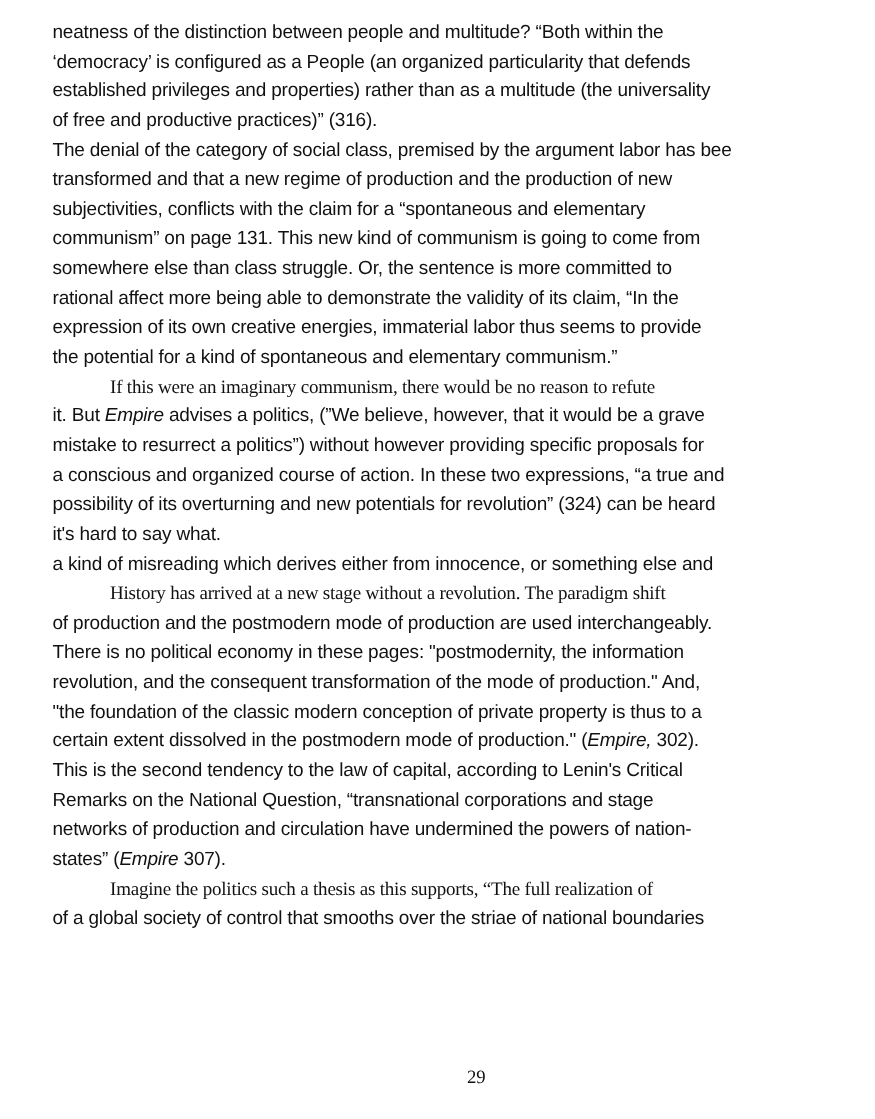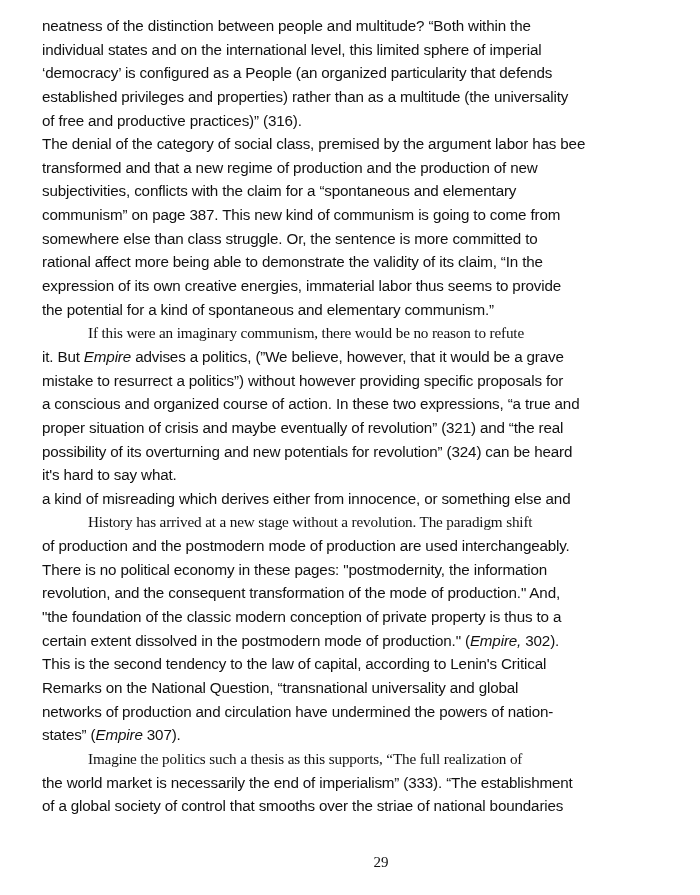--- a/index.html
+++ b/index.html
@@ -54,57 +54,54 @@
       padding-left: 40px;
     }
   </style>
 </head>
 <body>
 
 <div class="page">
   <div class="text-block" id="text-block">
       <div>
         <span class="line">neatness of the distinction between people and multitude? “Both within the</span>
-        <span class="line">individual states and on the international level, this limited sphere of imperial</span>
         <span class="line">‘democracy’ is configured as a People (an organized particularity that defends</span>
         <span class="line">established privileges and properties) rather than as a multitude (the universality</span>
         <span class="line">of free and productive practices)” (316).</span>
       </div>
       <div>
         <span class="line">The denial of the category of social class, premised by the argument labor has bee</span>
         <span class="line">transformed and that a new regime of production and the production of new</span>
         <span class="line">subjectivities, conflicts with the claim for a “spontaneous and elementary</span>
-        <span class="line">communism” on page 387. This new kind of communism is going to come from</span>
+        <span class="line">communism” on page 131. This new kind of communism is going to come from</span>
         <span class="line">somewhere else than class struggle. Or, the sentence is more committed to</span>
         <span class="line">rational affect more being able to demonstrate the validity of its claim, “In the</span>
         <span class="line">expression of its own creative energies, immaterial labor thus seems to provide</span>
         <span class="line">the potential for a kind of spontaneous and elementary communism.”</span>
       </div>
       <div>
         <span class="line indent">If this were an imaginary communism, there would be no reason to refute</span>
         <span class="line">it. But <i>Empire</i> advises a politics, (”We believe, however, that it would be a grave</span>
         <span class="line">mistake to resurrect a politics”) without however providing specific proposals for</span>
         <span class="line">a conscious and organized course of action. In these two expressions, “a true and</span>
-        <span class="line">proper situation of crisis and maybe eventually of revolution” (321) and “the real</span>
         <span class="line">possibility of its overturning and new potentials for revolution” (324) can be heard</span>
         <span class="line">it's hard to say what.</span>
         <span class="line">a kind of misreading which derives either from innocence, or something else and</span>
       </div>
       <div>
         <span class="line indent">History has arrived at a new stage without a revolution. The paradigm shift</span>
         <span class="line">of production and the postmodern mode of production are used interchangeably.</span>
         <span class="line">There is no political economy in these pages: "postmodernity, the information</span>
         <span class="line">revolution, and the consequent transformation of the mode of production." And,</span>
         <span class="line">"the foundation of the classic modern conception of private property is thus to a</span>
         <span class="line">certain extent dissolved in the postmodern mode of production." (<i>Empire,</i> 302).</span>
         <span class="line">This is the second tendency to the law of capital, according to Lenin's Critical</span>
-        <span class="line">Remarks on the National Question, “transnational universality and global</span>
+        <span class="line">Remarks on the National Question, “transnational corporations and stage</span>
         <span class="line">networks of production and circulation have undermined the powers of nation-</span>
         <span class="line">states” (<i>Empire</i> 307).</span>
       </div>
       <div>
         <span class="line indent">Imagine the politics such a thesis as this supports, “The full realization of</span>
-        <span class="line">the world market is necessarily the end of imperialism” (333). “The establishment</span>
         <span class="line">of a global society of control that smooths over the striae of national boundaries</span>
       </div>
     </div>
   <div class="page-number">29</div>
 </div>
 
 </body></html>

